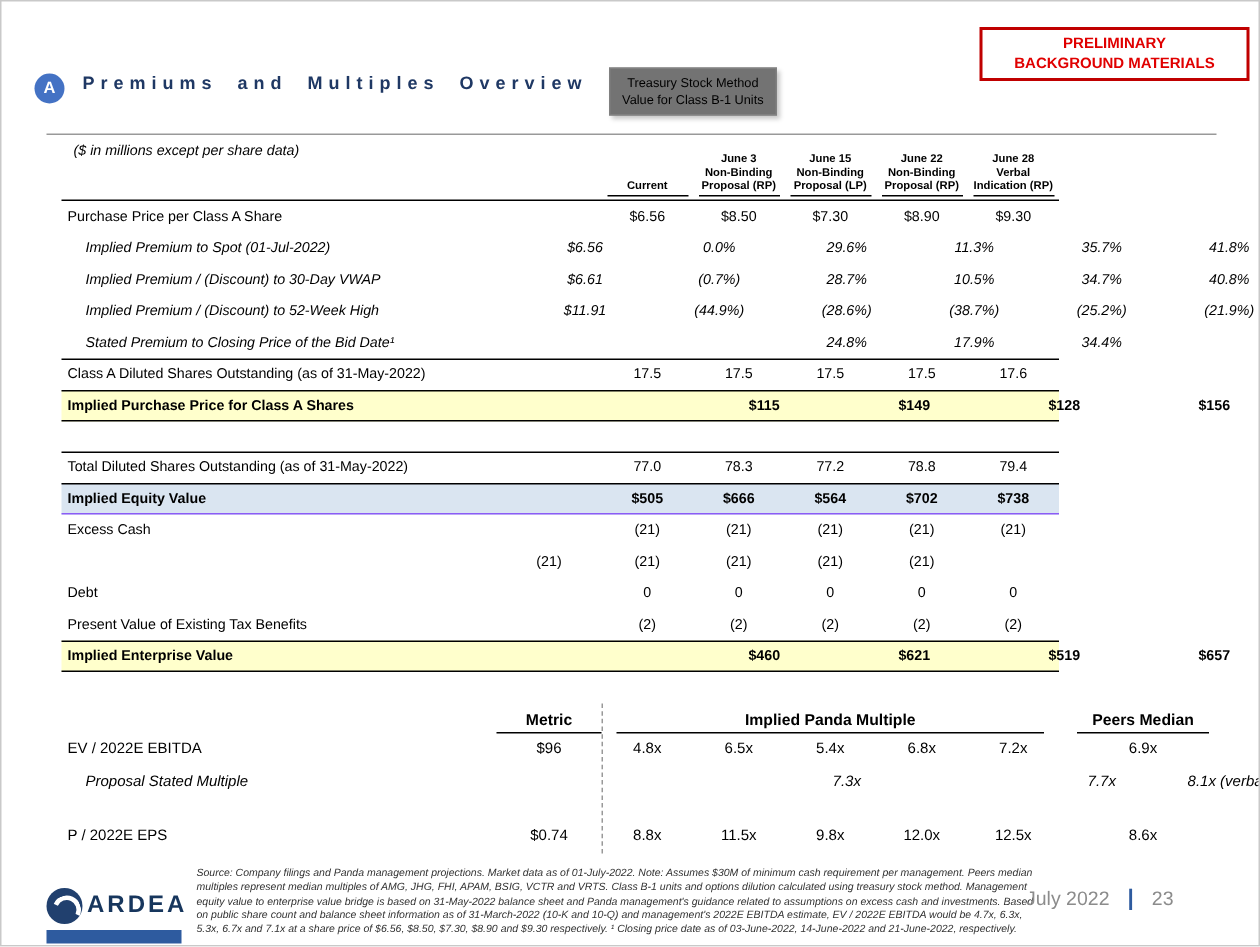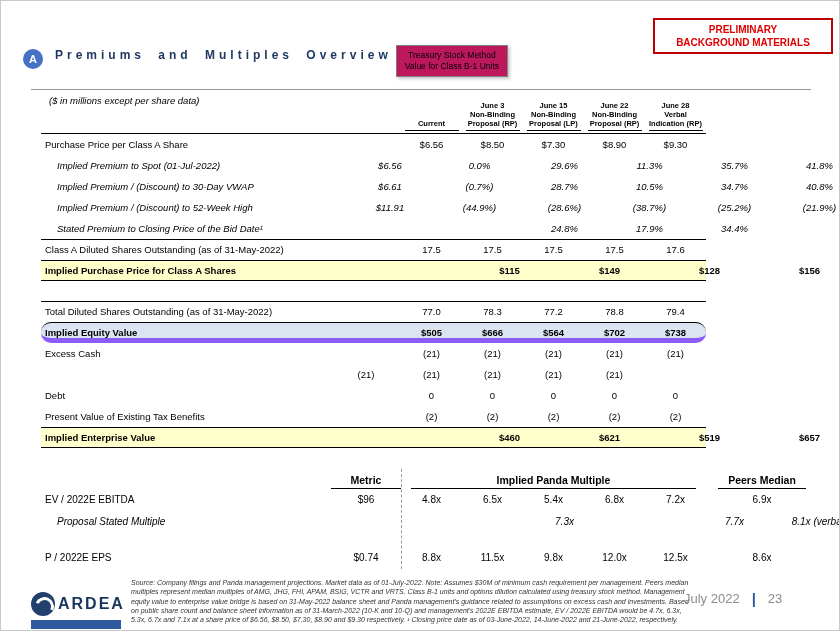--- a/index.html
+++ b/index.html
@@ -5,38 +5,38 @@
   * { margin:0; padding:0; box-sizing:border-box; }
   html,body { background:#eee; }
   body { font-family:"Liberation Sans",sans-serif; }
   .slide { position:relative; width:840px; height:631px; background:#fff; border:1px solid #c9c9c9; overflow:hidden; }
 
   .prelim-box { position:absolute; top:17px; right:6px; width:180px; border:2px solid #c00000; padding:3px 4px; text-align:center; color:#e00000; font-weight:bold; font-size:10px; line-height:13px; background:#fff; }
 
   .title-row { position:absolute; top:44px; left:22px; display:flex; align-items:flex-start; }
   .section-badge { width:20px; height:20px; border-radius:50%; background:#4472c4; color:#fff; font-weight:bold; font-size:11px; line-height:20px; text-align:center; margin-top:4px; flex:0 0 20px; }
   .title { margin-left:12px; font-size:12px; font-weight:bold; color:#1f3864; letter-spacing:4px; word-spacing:6px; white-space:nowrap; margin-top:3px; }
-  .callout { margin-left:4px; border:1px solid #808080; box-shadow:2px 2px 3px rgba(0,0,0,.22); padding:4px 8px; font-size:8.5px; line-height:11px; text-align:center; background:#be185d; }
+  .callout { margin-left:14px; border:1px solid #808080; box-shadow:2px 2px 3px rgba(0,0,0,.22); padding:4px 8px; font-size:8.5px; line-height:11px; text-align:center; background:#737373; }
 
   .title-rule { position:absolute; top:88px; left:30px; right:28px; border-top:1px solid #999; }
 
   
   .table1 { position:absolute; top:94px; left:40px; width:665px; font-size:9.5px; color:#000; }
   .t1-header { display:grid; grid-template-columns:360px repeat(5,61px); align-items:end; min-height:36px; }
   .t1h-note { align-self:start; font-style:italic; padding-left:8px; font-size:9.5px; white-space:nowrap; }
   .t1h-cell { display:flex; justify-content:center; }
   .t1h-inner { font-size:7.5px; font-weight:bold; text-align:center; line-height:9px; border-bottom:1px solid #000; padding-bottom:2px; min-width:54px; }
   .t1-body { border-top:1px solid #000; margin-top:2px; }
   .t1-row { display:grid; grid-template-columns:290px 70px repeat(5,61px); height:21px; line-height:20px; align-items:center; }
   .c-label { padding-left:4px; white-space:nowrap; }
   .c-ref, .c-val { text-align:center; white-space:nowrap; }
   .s-detail { font-style:italic;gap:24px; }
   .s-detail .c-label { padding-left:16px; }
   .s-yellow { background:#ffffcc; font-weight:bold; border-top:1px solid #000; border-bottom:1px solid #000;gap:39px; }
-  .s-blue { background:#dae5f1; font-weight:bold; border-top:1px solid #000; border-bottom:5px solid #8b5cf6;border-radius:10px; }
+  .s-blue { background:#dae5f1; font-weight:bold; border-top:1px solid #000; border-bottom:1px solid #8b5cf6; }
   .bt { border-top:1px solid #000; }
   .t1-spacer { height:20px; }
 
   
   .table2 { position:absolute; top:466px; left:40px; width:765px; font-size:10px; }
   .t2-dash { position:absolute; left:360px; top:2px; bottom:0; border-left:1px dashed #999; }
   .t2-header { display:grid; grid-template-columns:290px 70px 305px 12px 88px; font-weight:bold; font-size:10.5px; height:22px; align-items:end; }
   .t2h span { display:block; text-align:center; border-bottom:1px solid #000; padding-bottom:2px; }
   .t2h.panda span { width:calc(100% - 20px); margin:0 auto; }
   .t2-row { display:grid; grid-template-columns:290px 70px repeat(5,61px) 12px 88px; height:22px; line-height:22px; }

